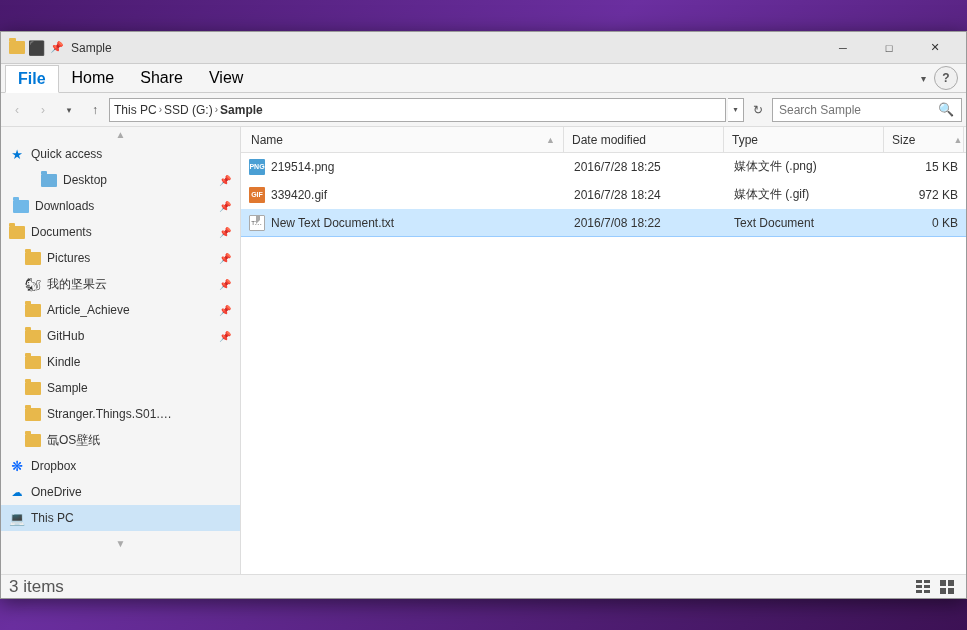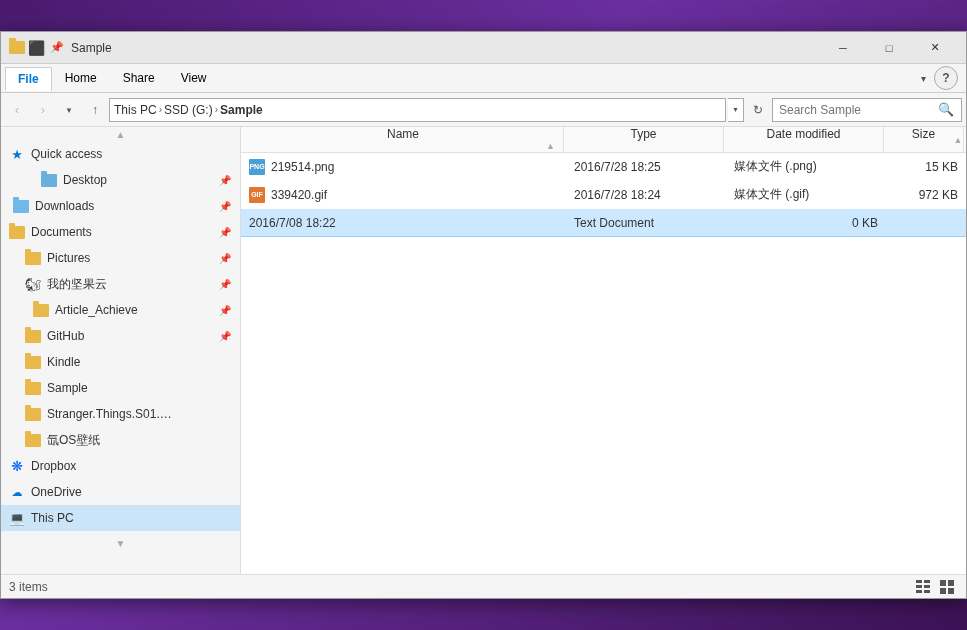--- a/index.html
+++ b/index.html
@@ -91,21 +91,21 @@
       border-bottom: 1px solid #ccc;
     }
     .ribbon-tabs {
       display: flex;
       align-items: center;
       height: 28px;
       padding: 0 4px;
     }
     .ribbon-tab {
       padding: 4px 12px;
-      font-size: 12px;
+      font-size: 16px;
       cursor: pointer;
       border: 1px solid transparent;
       background: transparent;
     }
     .ribbon-tab.active {
       background: #fff;
       border-color: #ccc #ccc #fff #ccc;
       color: #0078d7;
       font-weight: 600;
       position: relative;
@@ -343,21 +343,20 @@
     }
     .col-header-item {
       padding: 0 8px;
       font-size: 12px;
       color: #333;
       cursor: pointer;
       display: flex;
       align-items: center;
       height: 100%;
       border-right: 1px solid #e0e0e0;
-      flex-direction: column;
     }
     .col-header-item:last-child { border-right: none; }
     .file-list {
       flex: 1;
       overflow-y: auto;
     }
     .file-row {
       display: grid;
       grid-template-columns: 1fr 160px 160px 80px;
       height: 28px;
@@ -387,21 +386,21 @@
       justify-content: flex-end;
     }
     
     .status-bar {
       height: 24px;
       background: #f5f5f5;
       border-top: 1px solid #ddd;
       display: flex;
       align-items: center;
       padding: 0 8px;
-      font-size: 12px;
+      font-size: 17px;
       color: #555;
     }
     .status-right {
       margin-left: auto;
       display: flex;
       gap: 2px;
     }
     .view-btn {
       width: 22px;
       height: 20px;
@@ -599,21 +598,21 @@
           <span class="sidebar-item-label">Pictures</span>
           <span class="pin-icon">📌</span>
         </div>
 
         <div class="sidebar-item" style="padding-left:24px;">
           <span class="sidebar-item-icon" style="font-size:13px;">🐿</span>
           <span class="sidebar-item-label">我的坚果云</span>
           <span class="pin-icon">📌</span>
         </div>
 
-        <div class="sidebar-item" style="padding-left:16px;margin-left:16px;">
+        <div class="sidebar-item" style="padding-left:24px;">
           <span class="sidebar-item-icon">
               <div class="folder-yellow"></div>
             </span>
           <span class="sidebar-item-label">Article_Achieve</span>
           <span class="pin-icon">📌</span>
         </div>
 
         <div class="sidebar-item" style="padding-left:24px;">
           <span class="sidebar-item-icon">
               <div class="folder-yellow"></div>
@@ -670,24 +669,24 @@
     </div>
 
     <div class="content-area">
 
       <div class="column-header">
         <div class="col-header-item">
           <span>Name</span>
           <span style="margin-left:auto;font-size:9px;color:#aaa;">▲</span>
         </div>
         <div class="col-header-item">
+          <span>Date modified</span>
+        </div>
+        <div class="col-header-item">
           <span>Type</span>
-        </div>
-        <div class="col-header-item">
-          <span>Date modified</span>
         </div>
         <div class="col-header-item">
           <span>Size</span>
         </div>
         <div class="col-header-scroll">▲</div>
       </div>
 
       <div class="file-list">
 
         <div class="file-row">
@@ -704,20 +703,24 @@
           <div class="file-cell">
             <div class="gif-icon">GIF</div>
             <span>339420.gif</span>
           </div>
           <div class="file-cell">2016/7/28 18:24</div>
           <div class="file-cell">媒体文件 (.gif)</div>
           <div class="file-cell-right">972 KB</div>
         </div>
 
         <div class="file-row selected">
+          <div class="file-cell">
+            <div class="txt-icon" style="font-size:6px;color:#555;">TXT</div>
+            <span>New Text Document.txt</span>
+          </div>
           <div class="file-cell">2016/7/08 18:22</div>
           <div class="file-cell">Text Document</div>
           <div class="file-cell-right">0 KB</div>
         </div>
       </div>
     </div>
   </div>
 
   <div class="status-bar">
     <span>3 items</span>

